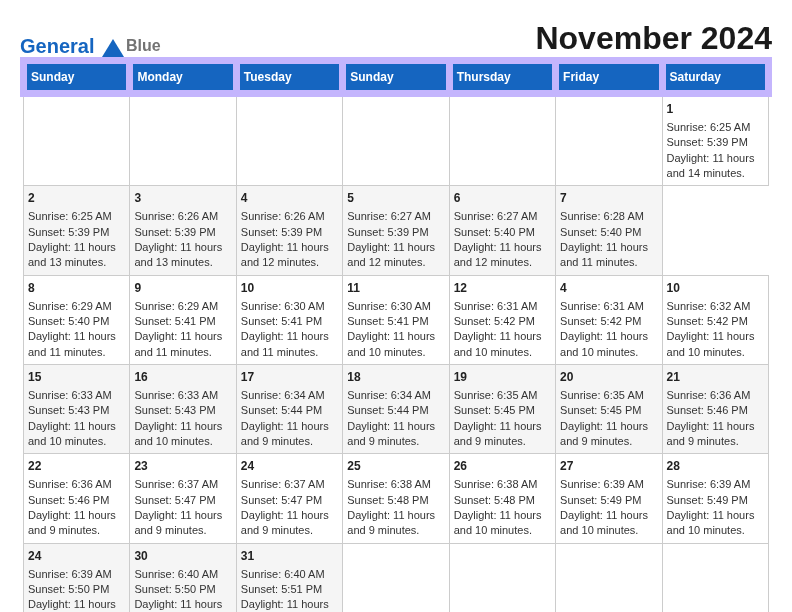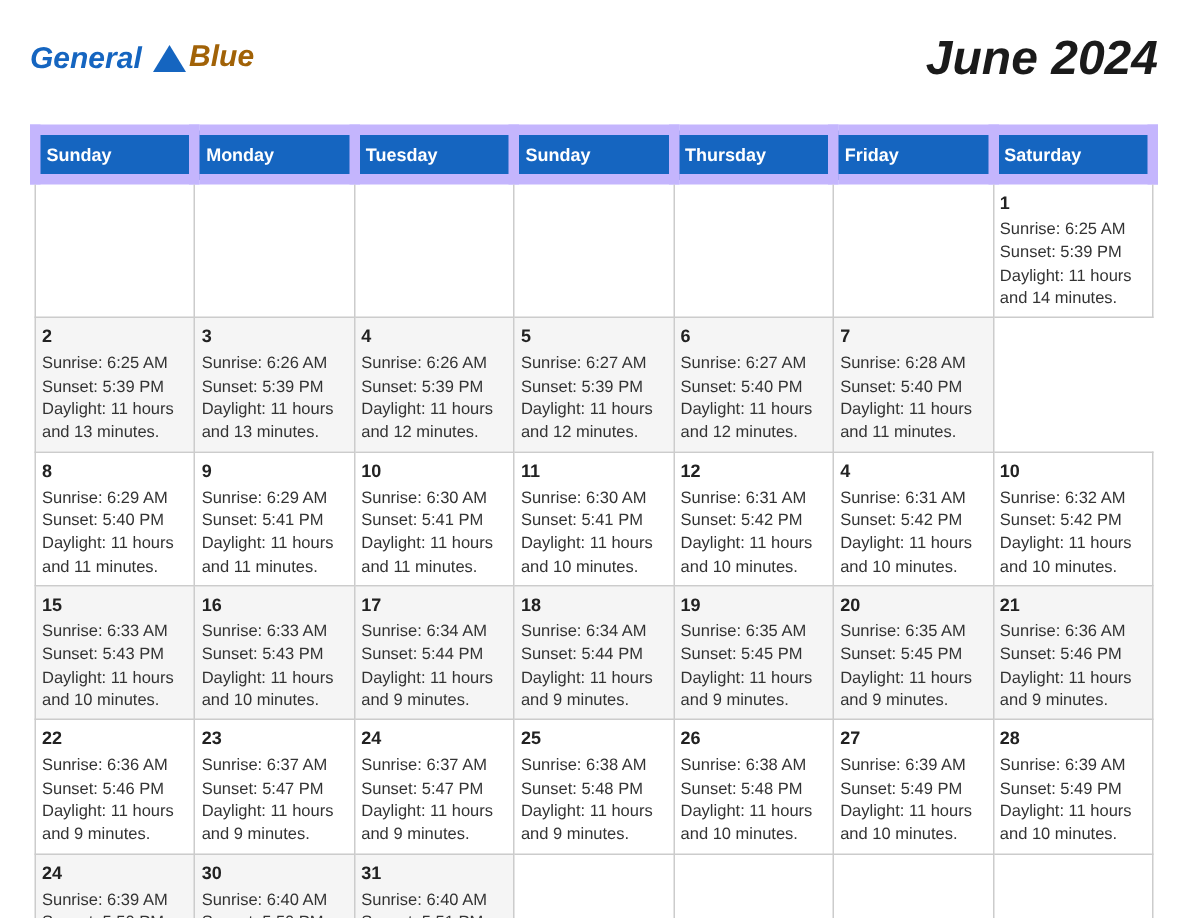--- a/index.html
+++ b/index.html
@@ -6,23 +6,22 @@
     body {
       font-family: Arial, sans-serif;
       background: #fff;
       width: 792px;
       min-height: 612px;
       padding: 20px;
     }
     .header {
       display: flex;
       justify-content: space-between;
-      align-items: center;
-      margin-bottom: 26px;
-      font-style: italic;
+      align-items: flex-end;
+      margin-bottom: 0;
     }
     .logo {
       display: flex;
       align-items: center;
     }
     .title-block {
       text-align: right;
     }
     .month-title {
       font-size: 32px;
@@ -82,26 +81,26 @@
 <div class="header">
   <div class="logo">
     <div>
       <div style="display:flex;align-items:center;">
         <div style="font-size:20px;font-weight:bold;color:#1a1a1a;line-height:1.1;">
           <span style="color:#1565c0;">General</span>
           <svg width="22" height="18" viewBox="0 0 22 18" style="vertical-align:middle;margin-left:2px;" fill="#1565c0">
             <polygon points="0,18 11,0 22,18" fill="#1565c0"></polygon>
           </svg>
         </div>
-        <div style="font-size:20px;font-weight:bold;color:#a16207;margin-left:2px;">Blue</div>
+        <div style="font-size:16px;font-weight:bold;color:#737373;margin-left:2px;">Blue</div>
       </div>
     </div>
   </div>
   <div class="title-block">
-    <div class="month-title">June 2024</div>
+    <div class="month-title">November 2024</div>
   </div>
 </div>
 
 <table class="calendar">
   <thead>
     <tr>
       <th>Sunday</th>
       <th>Monday</th>
       <th>Tuesday</th>
       <th>Sunday</th>

